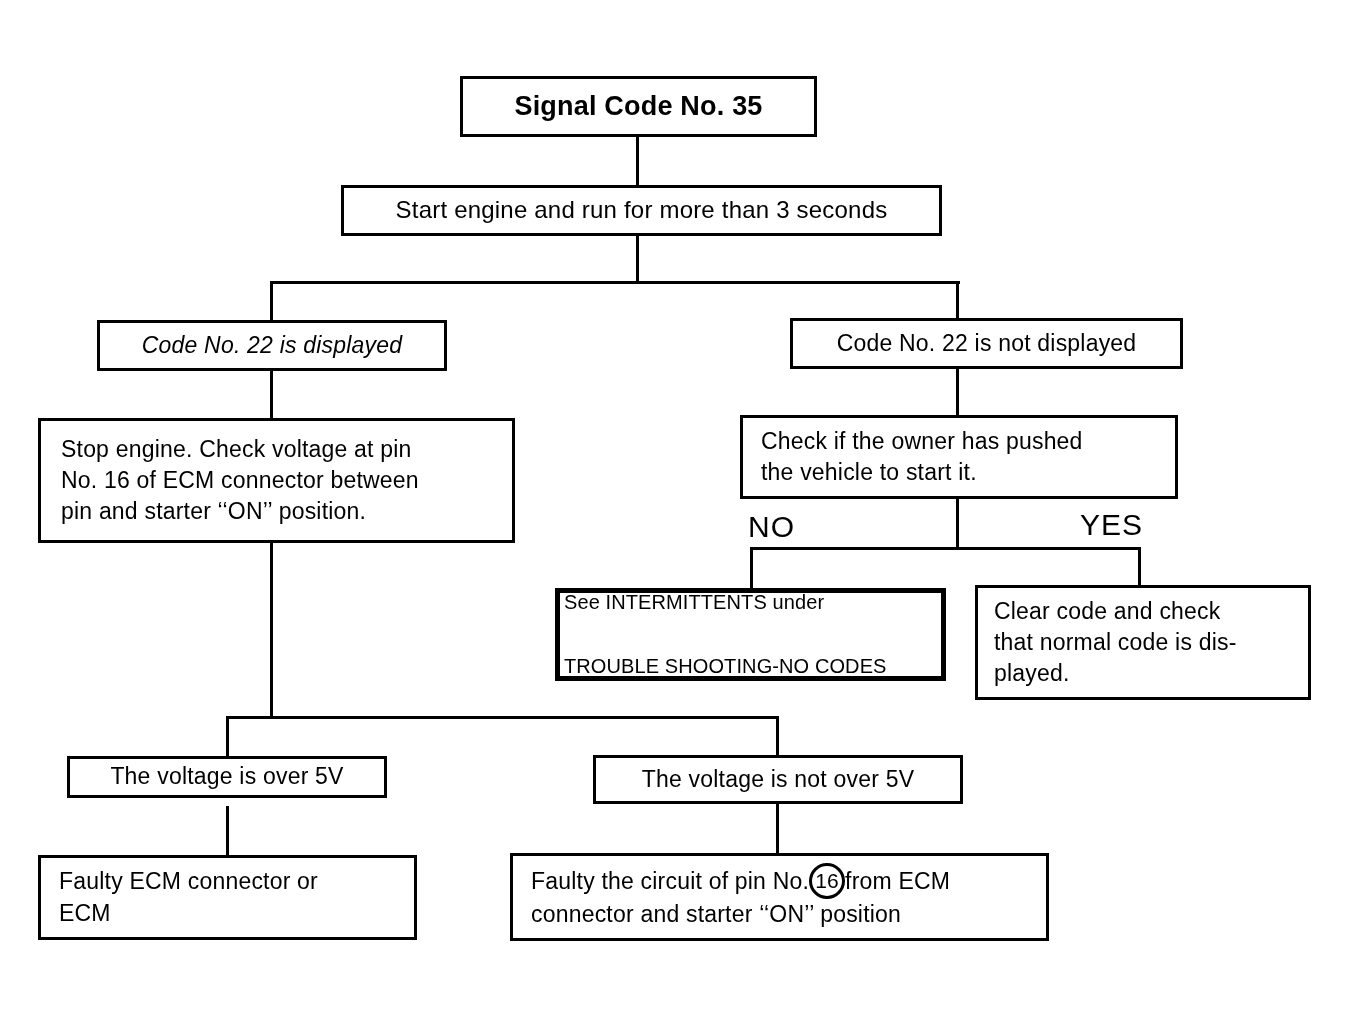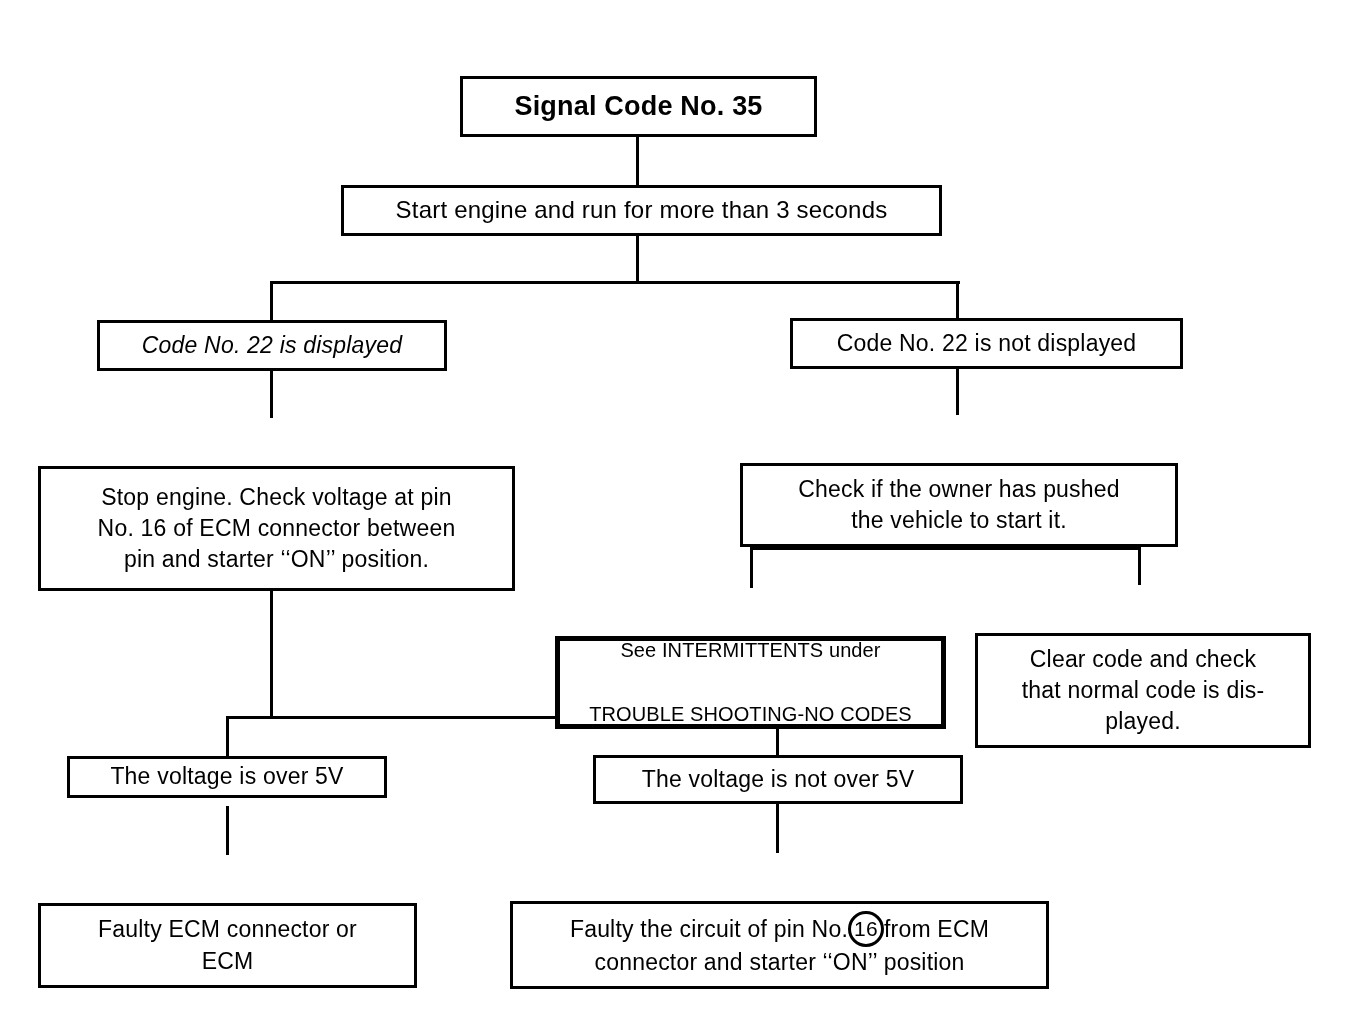--- a/index.html
+++ b/index.html
@@ -19,24 +19,23 @@
     box-sizing: border-box;
     display: flex;
     align-items: center;
     justify-content: center;
     font-size: 23px;
     line-height: 1.35;
     letter-spacing: 0.2px;
   }
   .node.multi {
     flex-direction: column;
-    align-items: center;
+    align-items: flex-start;
     justify-content: center;
     text-align: left;
-    margin-top: 48px;
   }
   .tline { display: block; }
   .just { text-align: justify; text-align-last: justify; }
   .thick { border-width: 5px; }
   .vline, .hline { position: absolute; background: #000; }
   .vline { width: 3px; }
   .hline { height: 3px; }
   .branch-label {
     position: absolute;
     font-size: 30px;
@@ -97,21 +96,21 @@
     <span class="tline just">Stop engine.  Check voltage at pin</span>
     <span class="tline just">No. 16 of ECM connector between</span>
     <span class="tline">pin and starter ‘‘ON’’ position.</span>
   </div>
 
   <div class="node multi" style="left:740px; top:415px; width:438px; height:84px; padding:8px 18px;">
     <span class="tline just">Check if the owner has pushed</span>
     <span class="tline">the vehicle to start it.</span>
   </div>
 
-  <div class="node multi thick" id="node-intermittents" style="left:555px; top:588px; width:391px; height:93px; padding:8px 26px;gap:37px;">
+  <div class="node multi thick" id="node-intermittents" style="left:555px; top:588px; width:391px; height:93px; padding:8px 4px;gap:37px;">
     <span class="tline">See INTERMITTENTS under</span>
     <span class="tline">TROUBLE SHOOTING-NO CODES</span>
   </div>
 
   <div class="node multi" style="left:975px; top:585px; width:336px; height:115px; padding:8px 16px;">
     <span class="tline just">Clear code and check</span>
     <span class="tline just">that normal code is dis-</span>
     <span class="tline">played.</span>
   </div>
 

